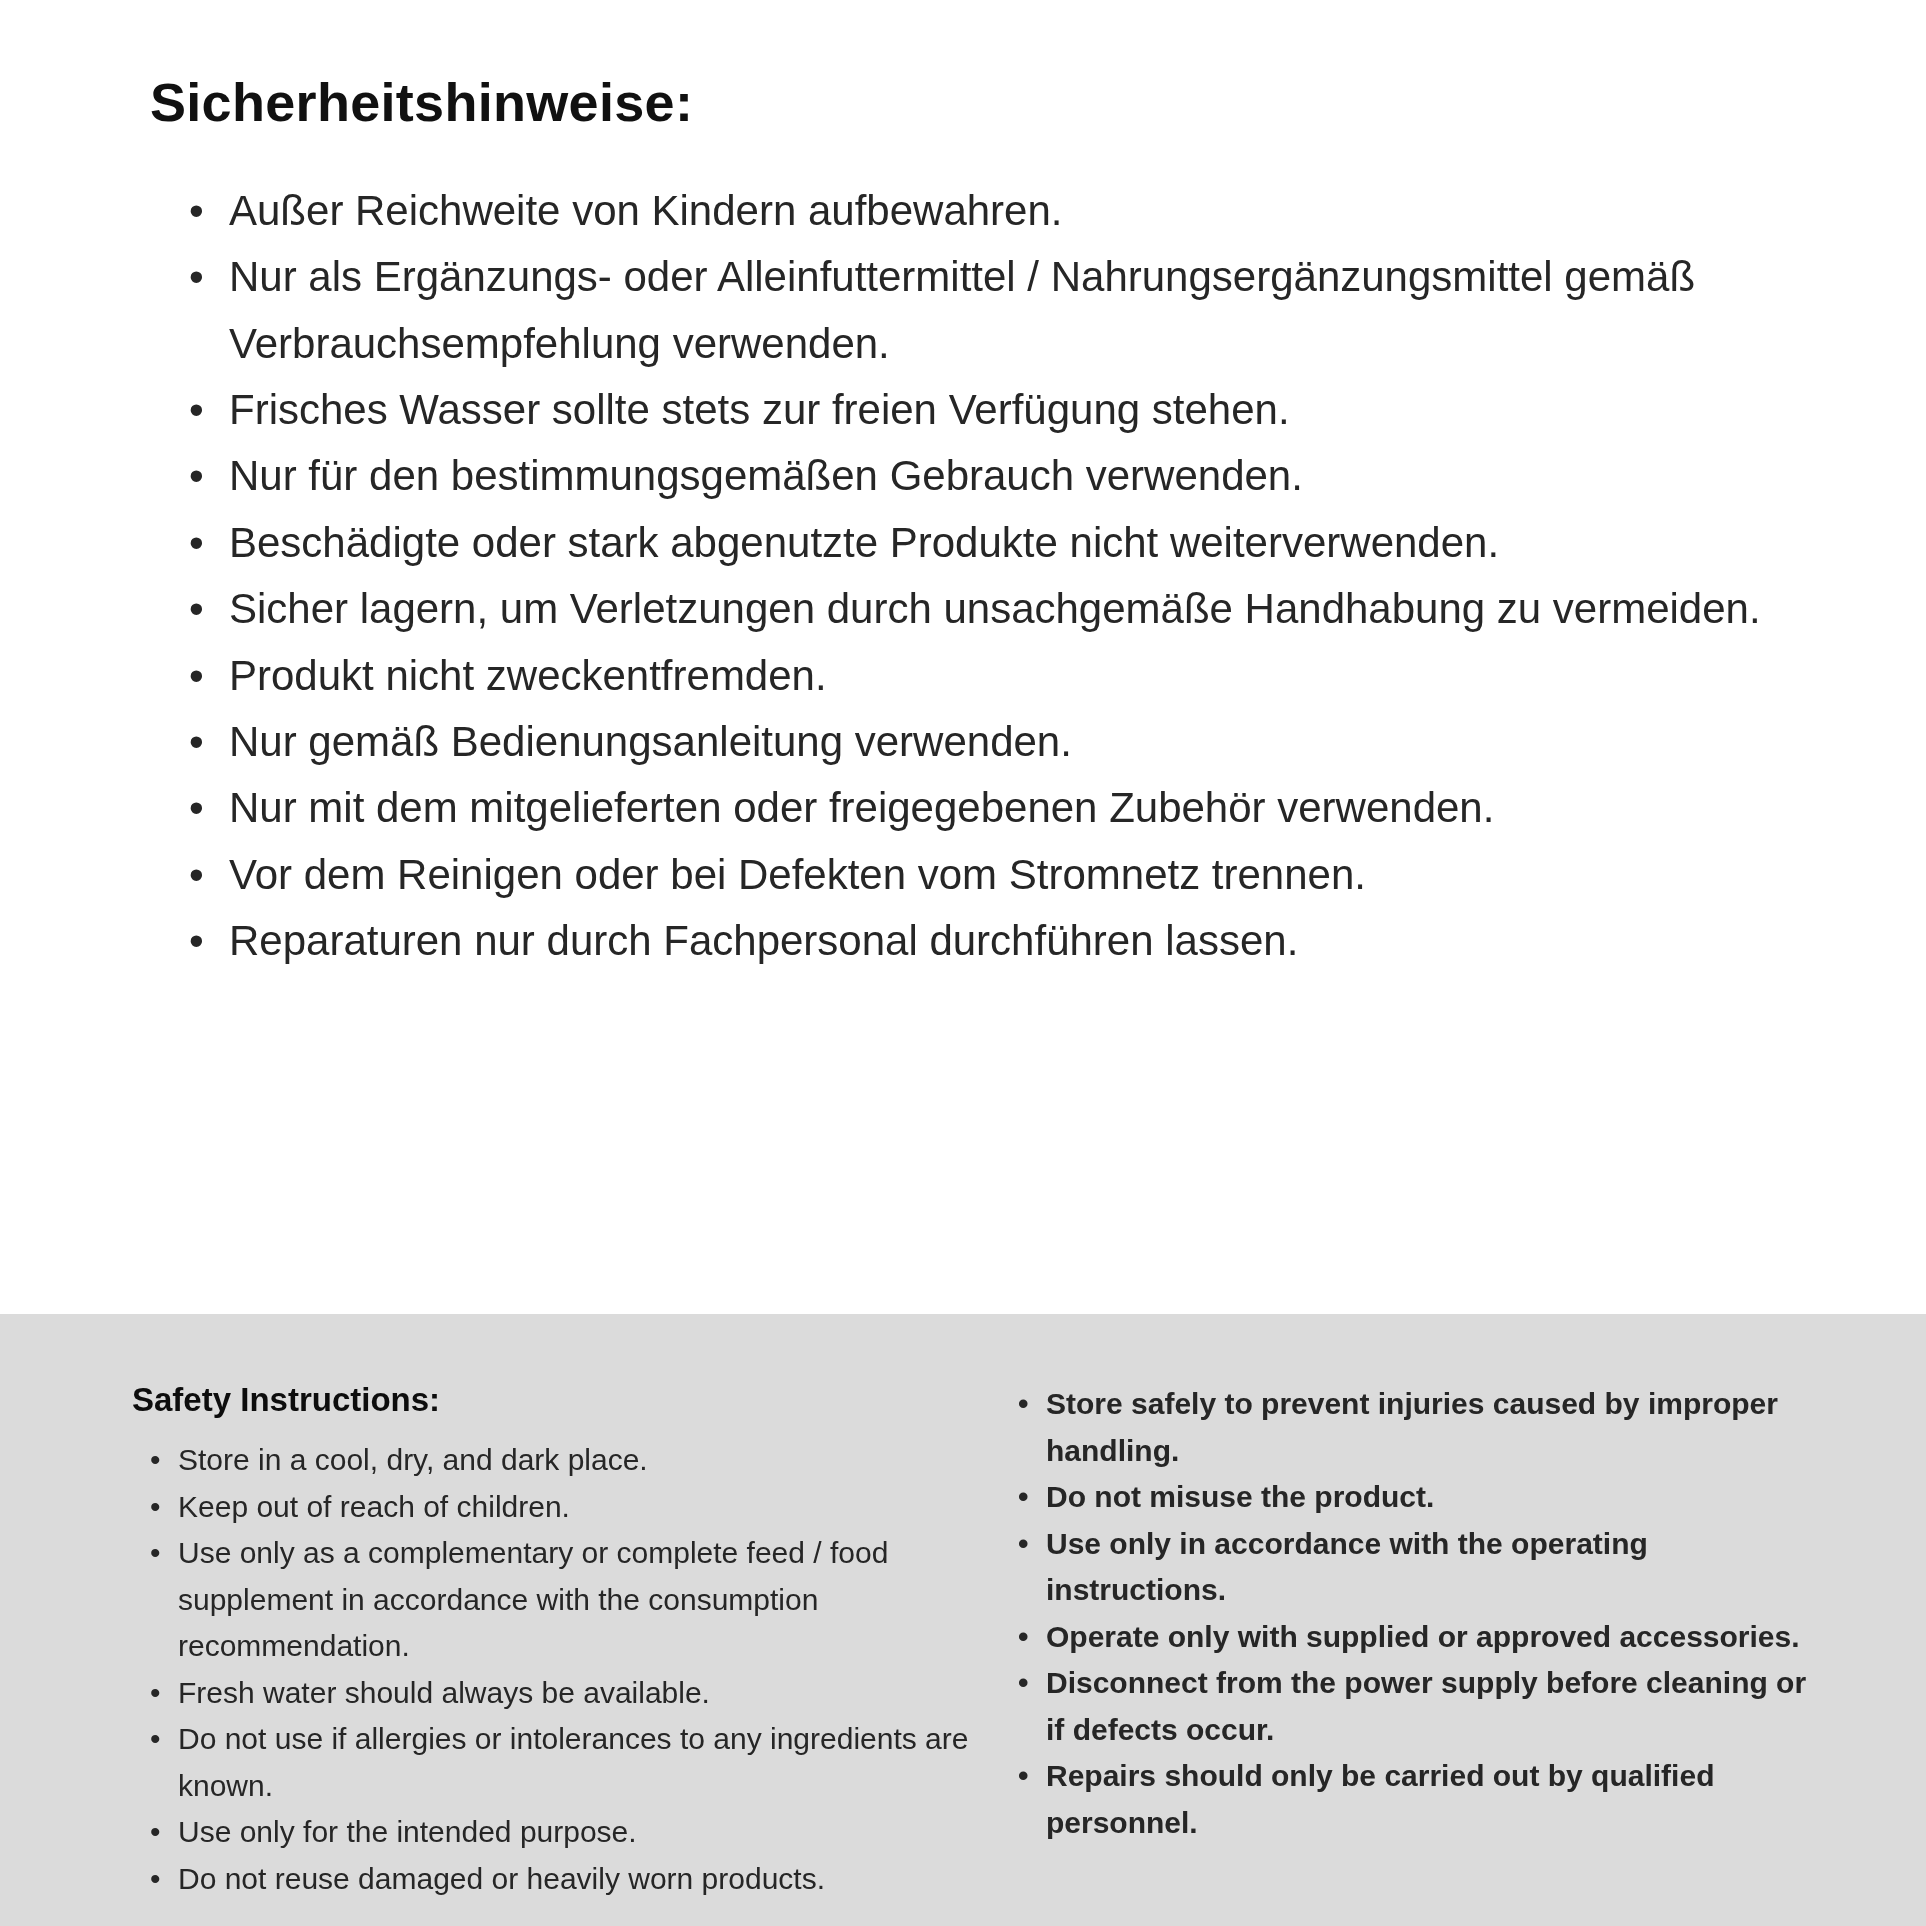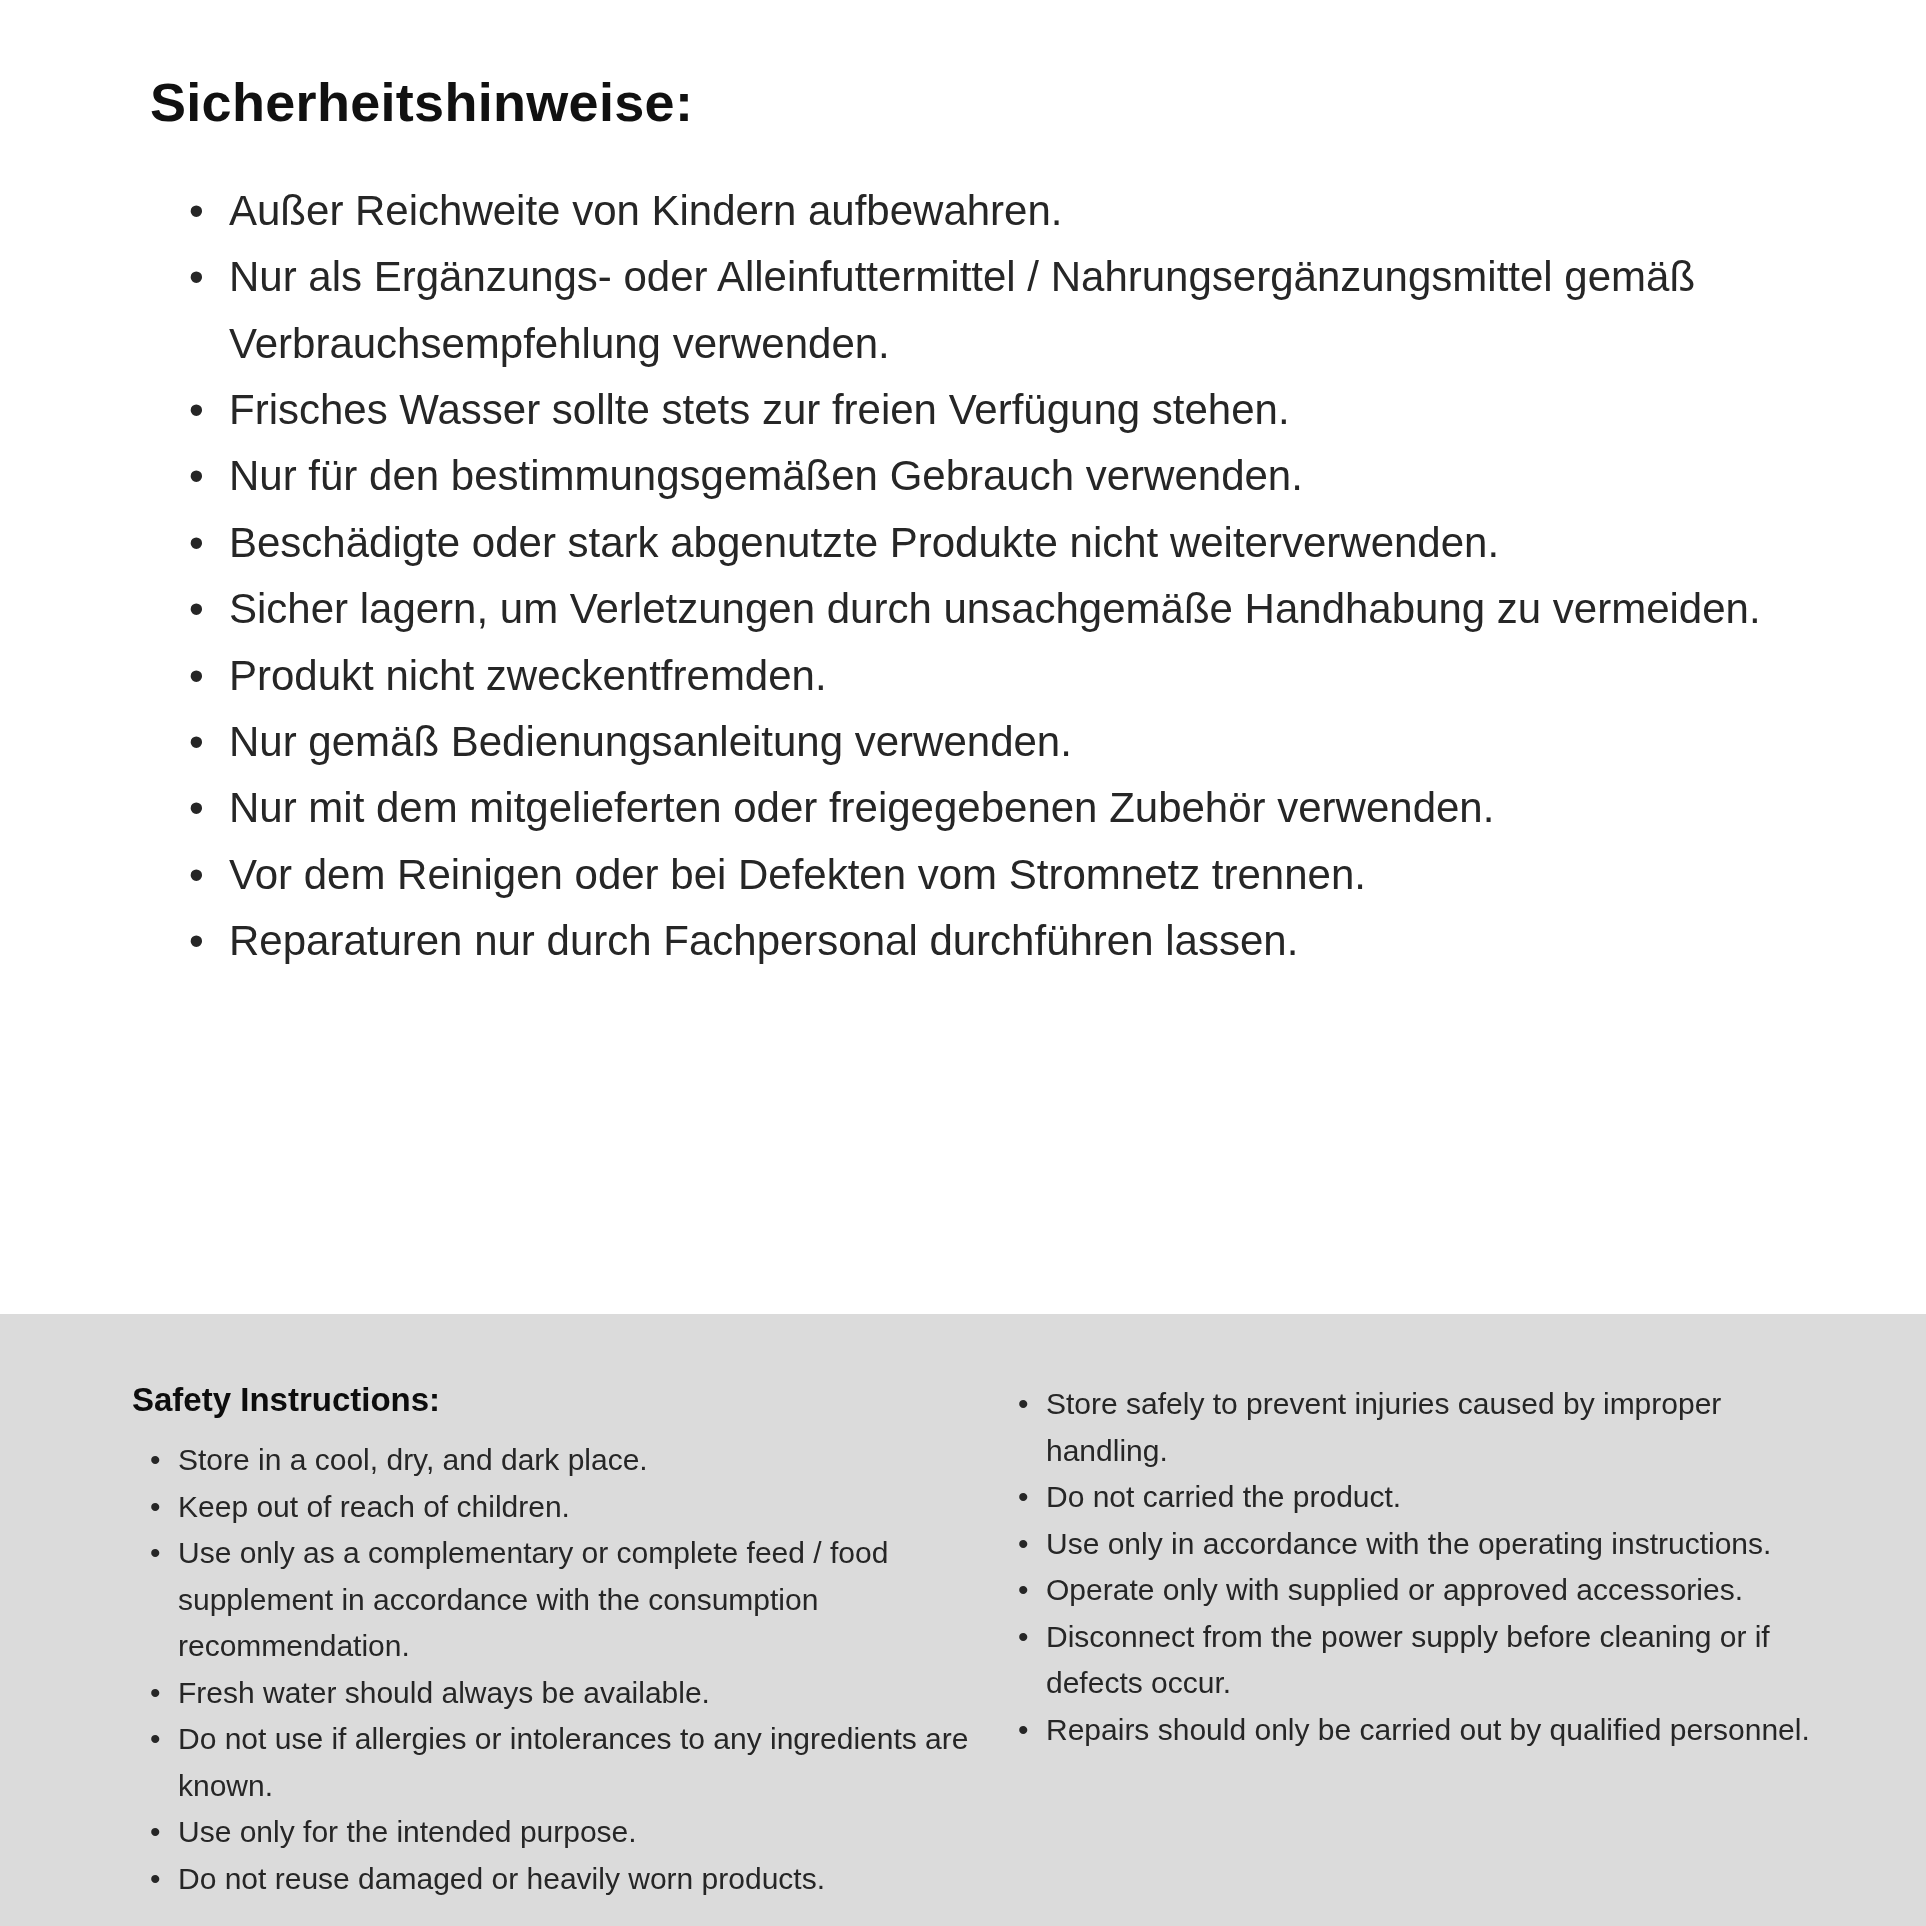--- a/index.html
+++ b/index.html
@@ -61,21 +61,21 @@
     bottom: 0;
     background: #dbdbdb;
     box-sizing: border-box;
     padding: 67px 96px 0 132px;
     display: flex;
   }
   .en-col {
     box-sizing: border-box;
   }
   .en-col-left  { width: 886px; }
-  .en-col-right { width: 809px; }
+  .en-col-right { width: 809px; font-weight: bold; }
 
   .en-title {
     font-size: 33px;
     font-weight: 700;
     color: #0d0d0d;
     margin: 0 0 18px 0;
   }
   .en-list {
     list-style: none;
     margin: 0;
@@ -133,21 +133,21 @@
         <li>Fresh water should always be available.</li>
         <li>Do not use if allergies or intolerances to any ingredients are known.</li>
         <li>Use only for the intended purpose.</li>
         <li>Do not reuse damaged or heavily worn products.</li>
       </ul>
     </div>
 
     <div class="en-col en-col-right">
       <ul class="en-list">
         <li>Store safely to prevent injuries caused by improper handling.</li>
-        <li>Do not carried the product.</li>
+        <li>Do not misuse the product.</li>
         <li>Use only in accordance with the operating instructions.</li>
         <li>Operate only with supplied or approved accessories.</li>
         <li>Disconnect from the power supply before cleaning or if defects occur.</li>
         <li>Repairs should only be carried out by qualified personnel.</li>
       </ul>
     </div>
 
   </div>
 
 </div>

